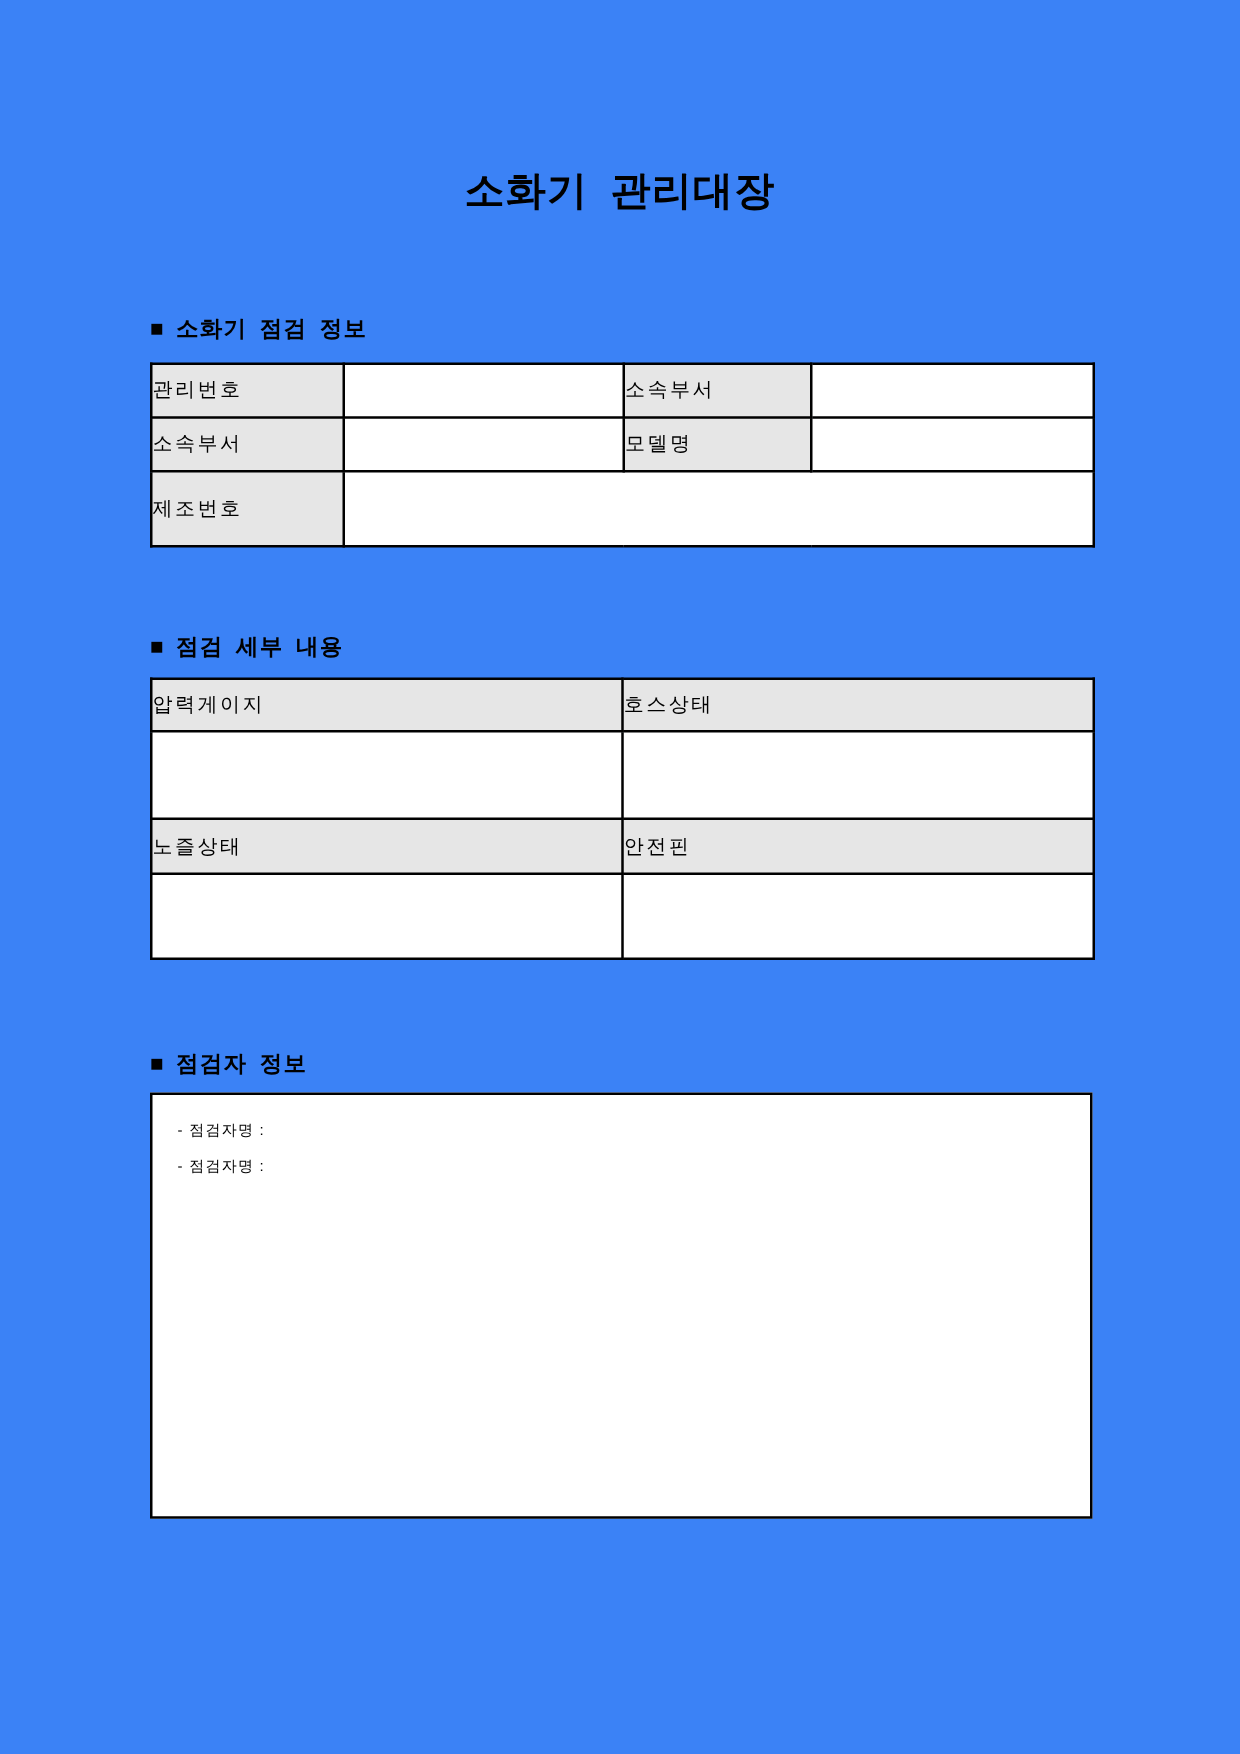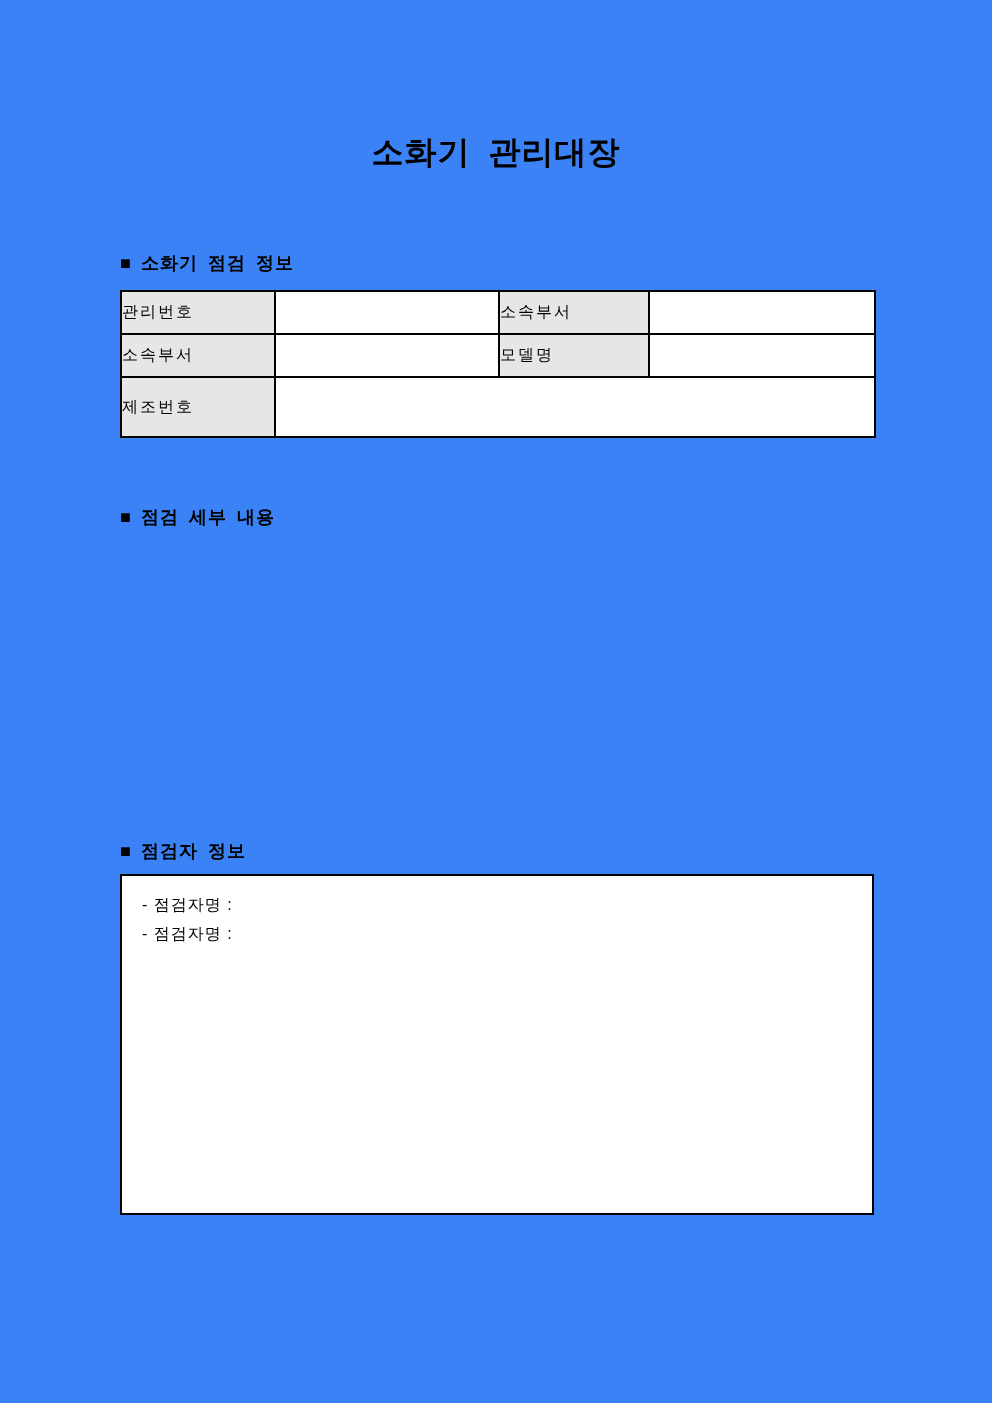--- a/index.html
+++ b/index.html
@@ -71,21 +71,21 @@
     left: 120px;
     top: 874px;
     width: 754px;
     height: 341px;
     box-sizing: border-box;
     border: 2px solid #000000;
     background: #ffffff;
     padding: 14px 0 0 20px;
   }
   .inspector-box .line {
-    font-size: 16px;
+    font-size: 12px;
     letter-spacing: 1px;
     line-height: 29px;
     white-space: pre;
   }
   
   #heading-info   { top: 252px; }
   #table-info     { top: 290px; }
   #heading-detail { top: 506px; }
   #table-detail   { top: 542px; }
   #heading-inspector { top: 840px; }
@@ -127,20 +127,44 @@
         <td class="value-cell" colspan="3"></td>
       </tr>
     </tbody>
   </table>
 
   <div class="section-heading" id="heading-detail">
     <span class="bullet">■</span>
     <span>점검 세부 내용</span>
   </div>
 
+  <table class="form-table" id="table-detail">
+    <colgroup>
+      <col style="width:377px">
+      <col style="width:377px">
+    </colgroup>
+    <tbody>
+      <tr style="height:42px">
+        <td class="label-cell">압력게이지</td>
+        <td class="label-cell">호스상태</td>
+      </tr>
+      <tr style="height:70px">
+        <td class="value-cell"></td>
+        <td class="value-cell"></td>
+      </tr>
+      <tr style="height:44px">
+        <td class="label-cell">노즐상태</td>
+        <td class="label-cell">안전핀</td>
+      </tr>
+      <tr style="height:68px">
+        <td class="value-cell"></td>
+        <td class="value-cell"></td>
+      </tr>
+    </tbody>
+  </table>
 
   <div class="section-heading" id="heading-inspector">
     <span class="bullet">■</span>
     <span>점검자 정보</span>
   </div>
 
   <div class="inspector-box">
     <div class="line">- 점검자명 :</div>
     <div class="line">- 점검자명 :</div>
   </div>

